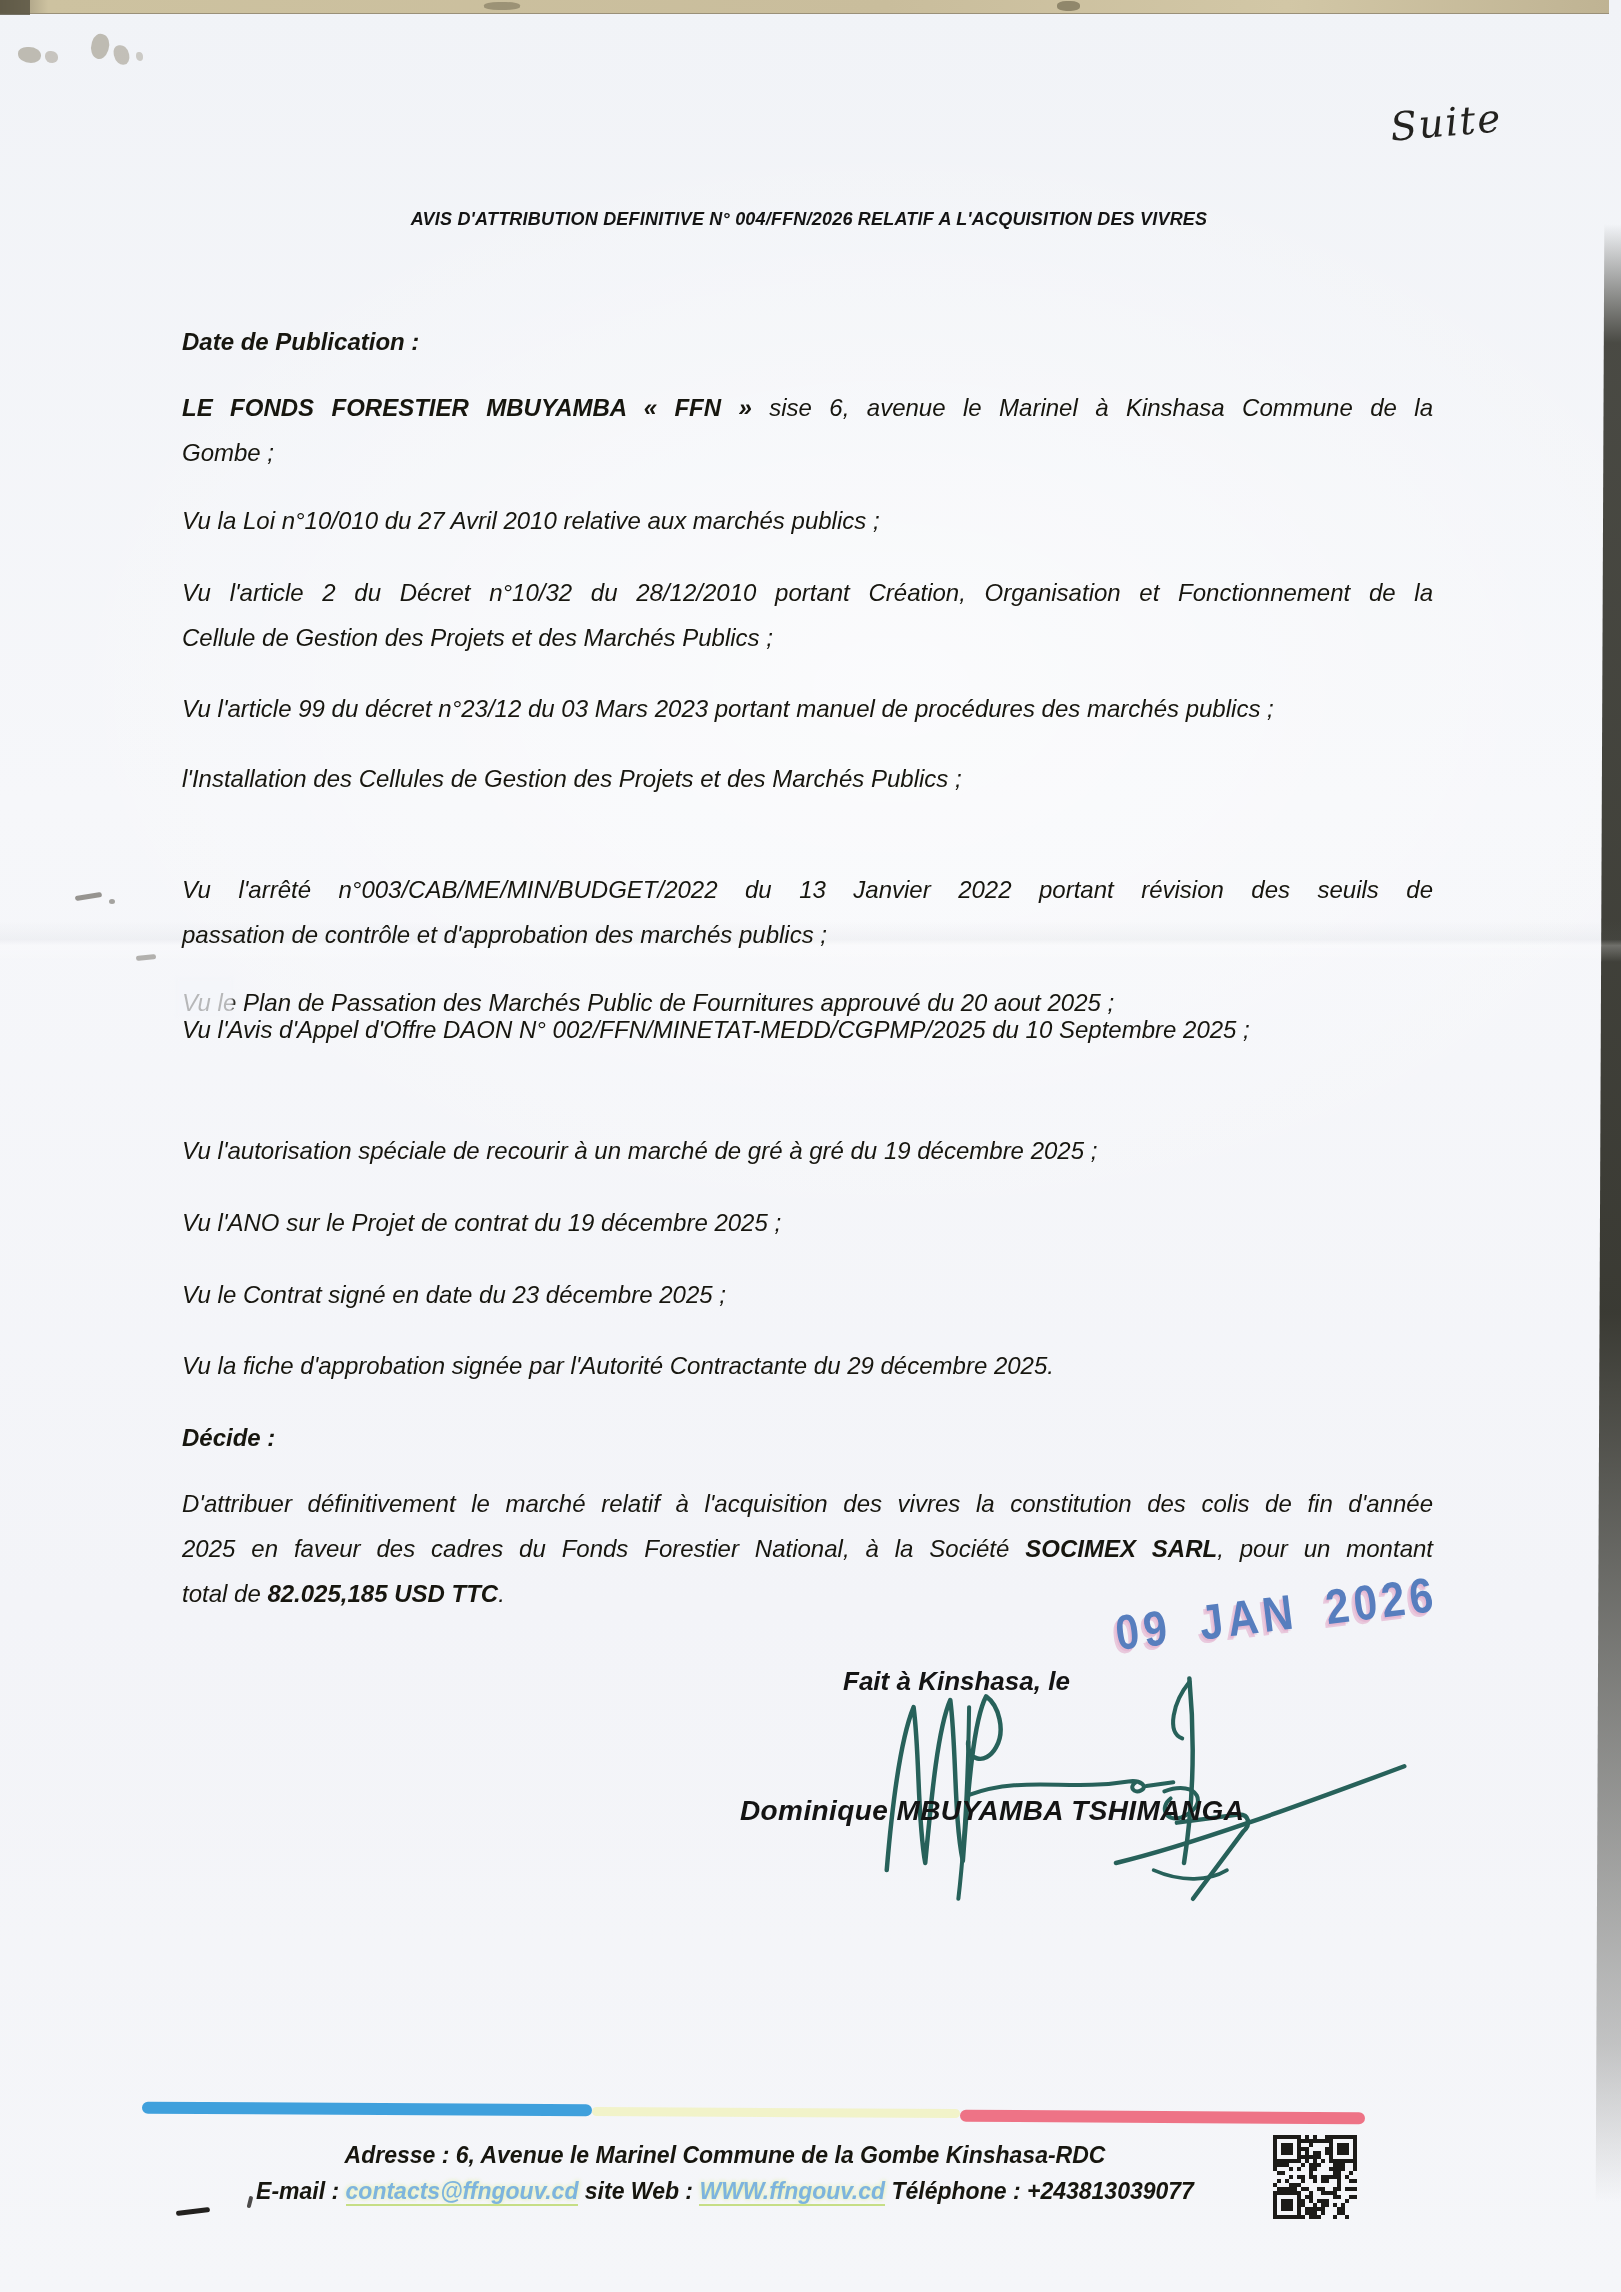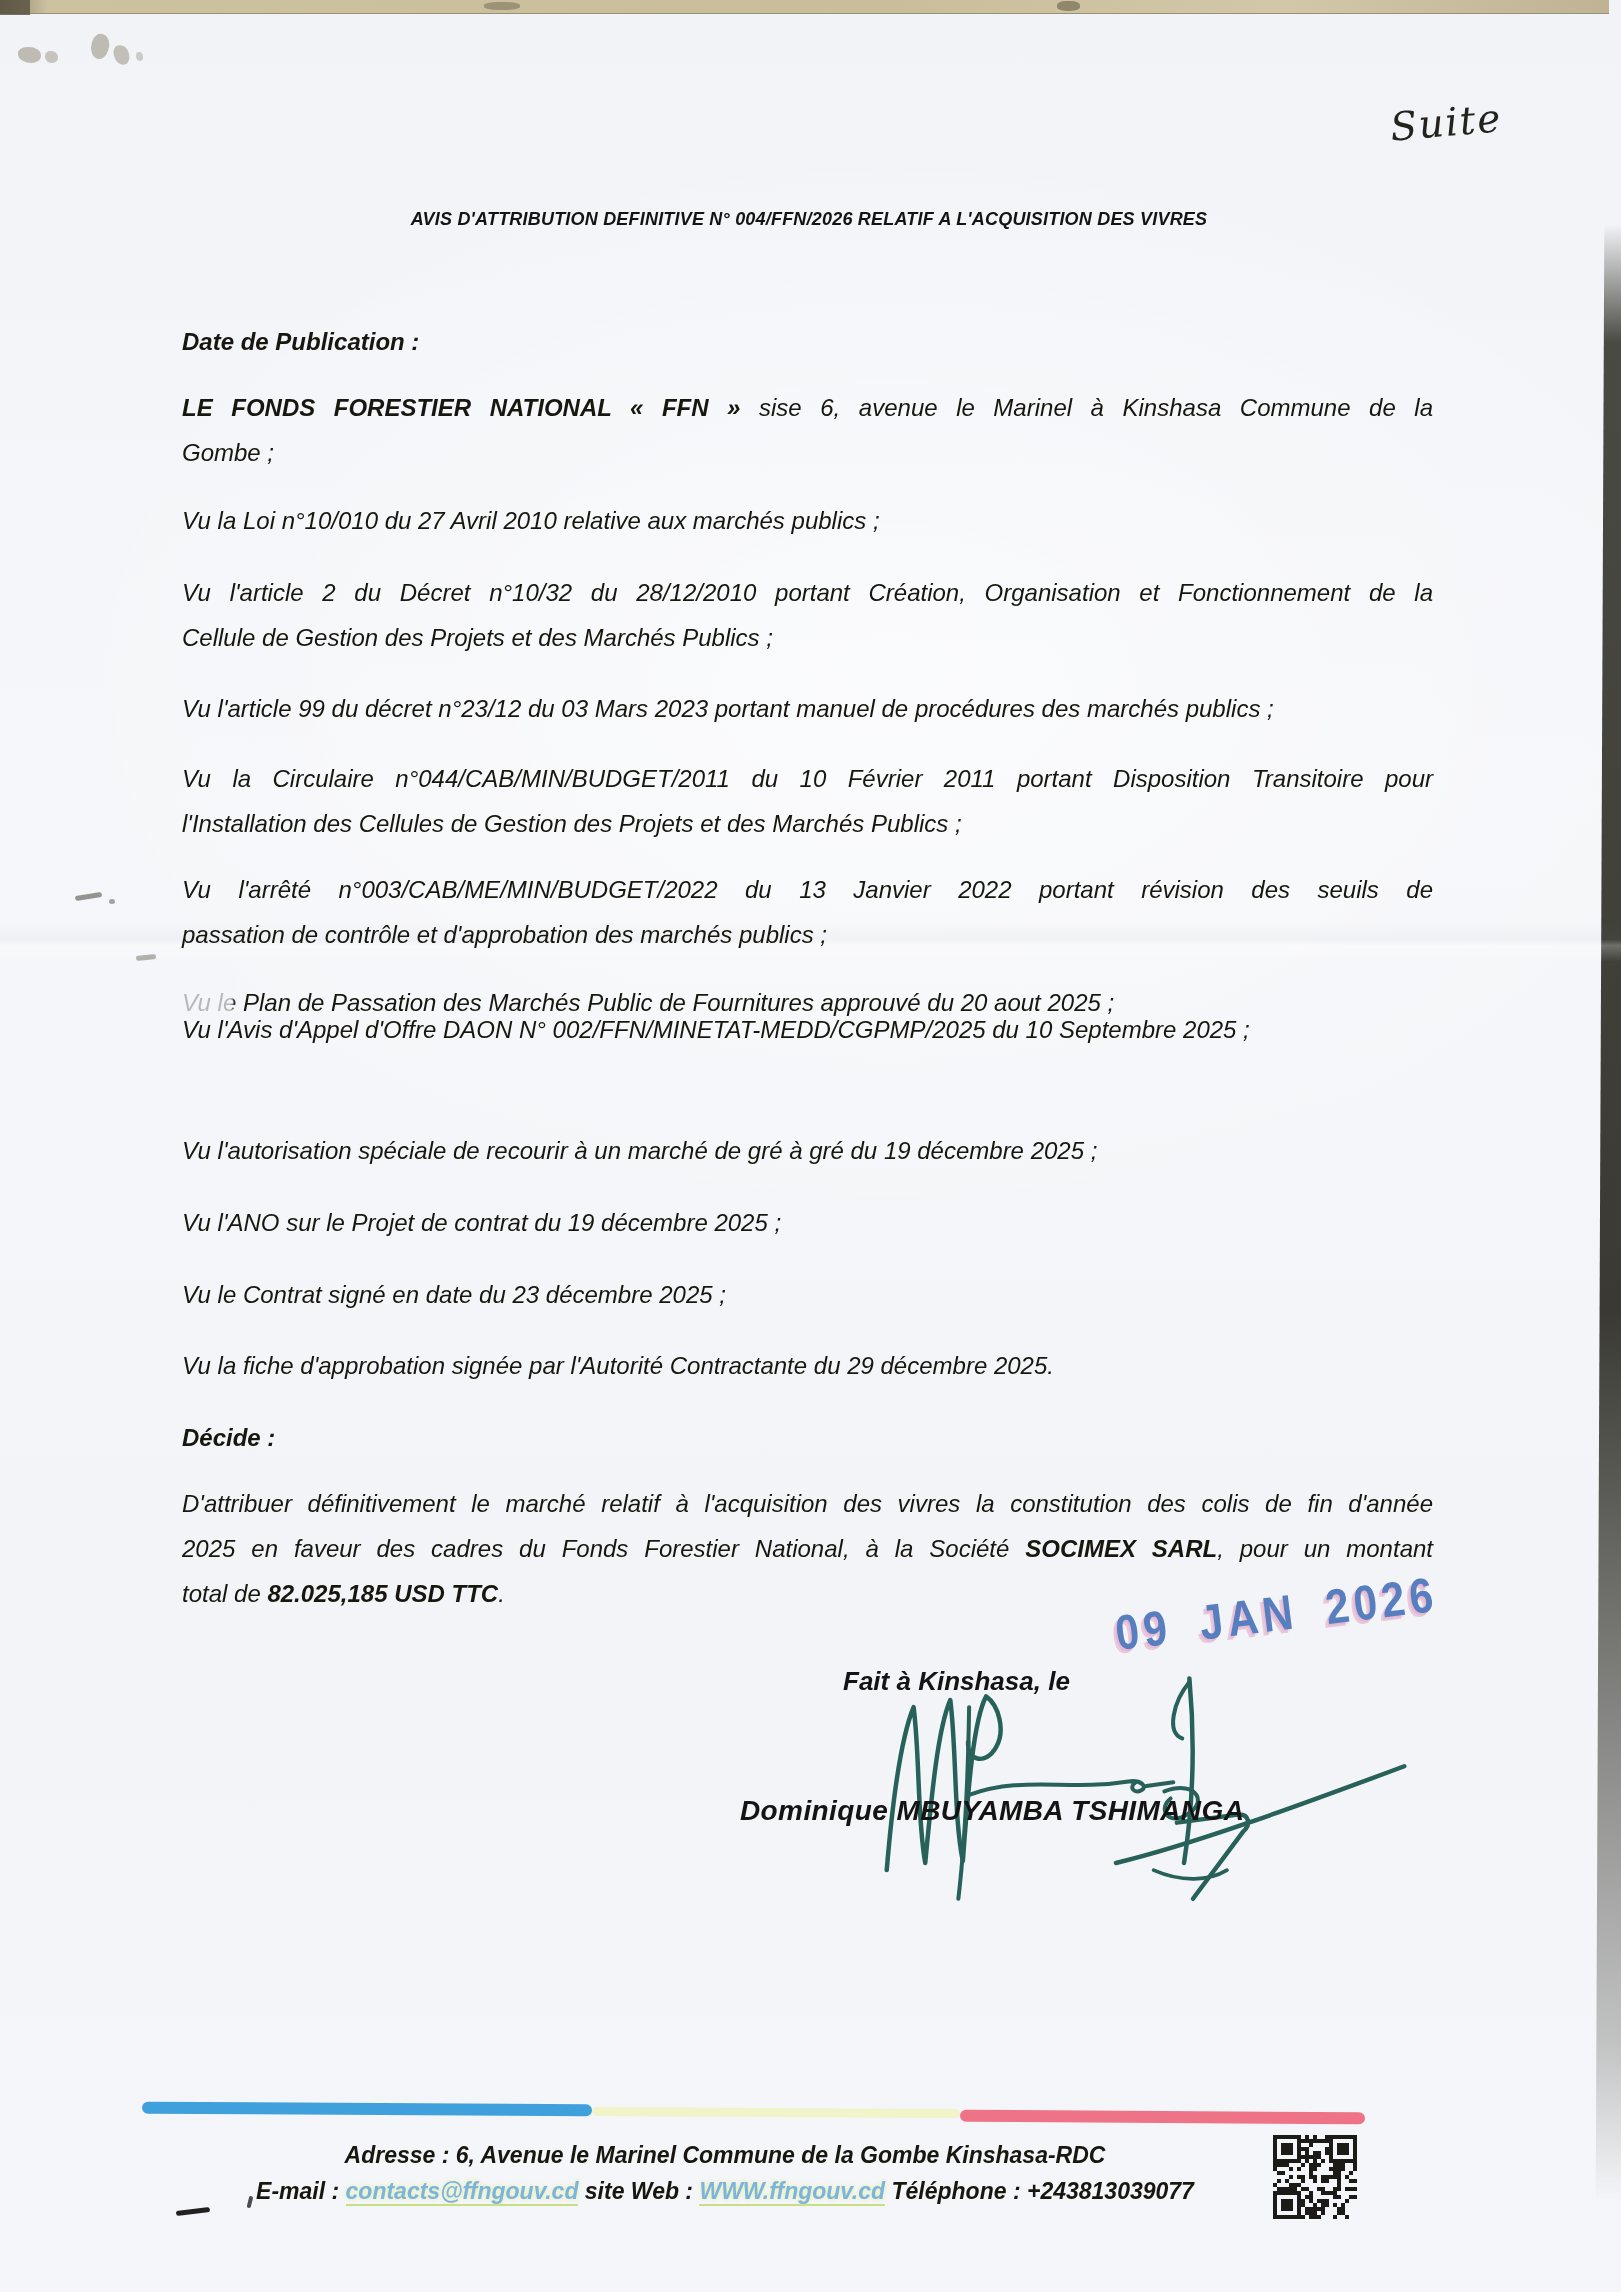--- a/index.html
+++ b/index.html
@@ -103,35 +103,34 @@
   <div class="suite">Suite</div>
 
   <div class="titlewrap">
     <div class="title1">AVIS D'ATTRIBUTION DEFINITIVE N° 004/FFN/2026 RELATIF A L'ACQUISITION DES VIVRES</div>
   </div>
 
   <div class="block b0">
       <div class="tline"><span class="s-b">Date de Publication :</span></div>
     </div>
   <div class="block b1">
-      <div class="tline j"><span class="s-b">LE FONDS FORESTIER NATIONAL « FFN » </span><span>sise 6, avenue le Marinel à Kinshasa Commune de la</span></div>
+      <div class="tline j"><span class="s-b">LE FONDS FORESTIER MBUYAMBA « FFN » </span><span>sise 6, avenue le Marinel à Kinshasa Commune de la</span></div>
       <div class="tline"><span>Gombe ;</span></div>
     </div>
   <div class="block b2">
       <div class="tline"><span>Vu la Loi n°10/010 du 27 Avril 2010 relative aux marchés publics ;</span></div>
     </div>
   <div class="block b3">
       <div class="tline j"><span>Vu l'article 2 du Décret n°10/32 du 28/12/2010 portant Création, Organisation et Fonctionnement de la</span></div>
       <div class="tline"><span>Cellule de Gestion des Projets et des Marchés Publics ;</span></div>
     </div>
   <div class="block b4">
       <div class="tline"><span>Vu l'article 99 du décret n°23/12 du 03 Mars 2023 portant manuel de procédures des marchés publics ;</span></div>
     </div>
   <div class="block b5">
-      <div class="tline j"><span>Vu la Circulaire n°044/CAB/MIN/BUDGET/2011 du 10 Février 2011 portant Disposition Transitoire pour</span></div>
       <div class="tline"><span>l'Installation des Cellules de Gestion des Projets et des Marchés Publics ;</span></div>
     </div>
   <div class="block b6">
       <div class="tline j"><span>Vu l'arrêté n°003/CAB/ME/MIN/BUDGET/2022 du 13 Janvier 2022 portant révision des seuils de</span></div>
       <div class="tline"><span>passation de contrôle et d'approbation des marchés publics ;</span></div>
     </div>
   <div class="block b7">
       <div class="tline"><span>Vu le Plan de Passation des Marchés Public de Fournitures approuvé du 20 aout 2025 ;</span></div>
     </div>
   <div class="block b8">

